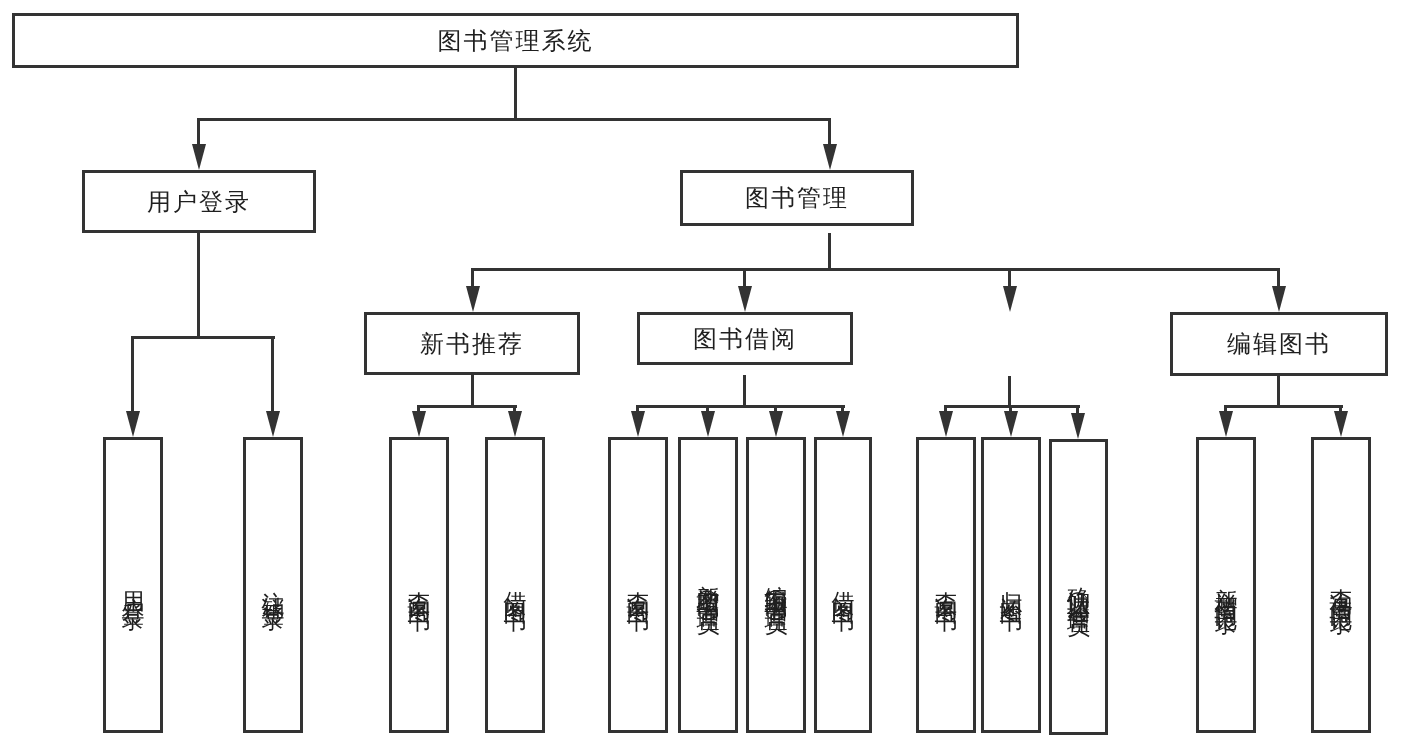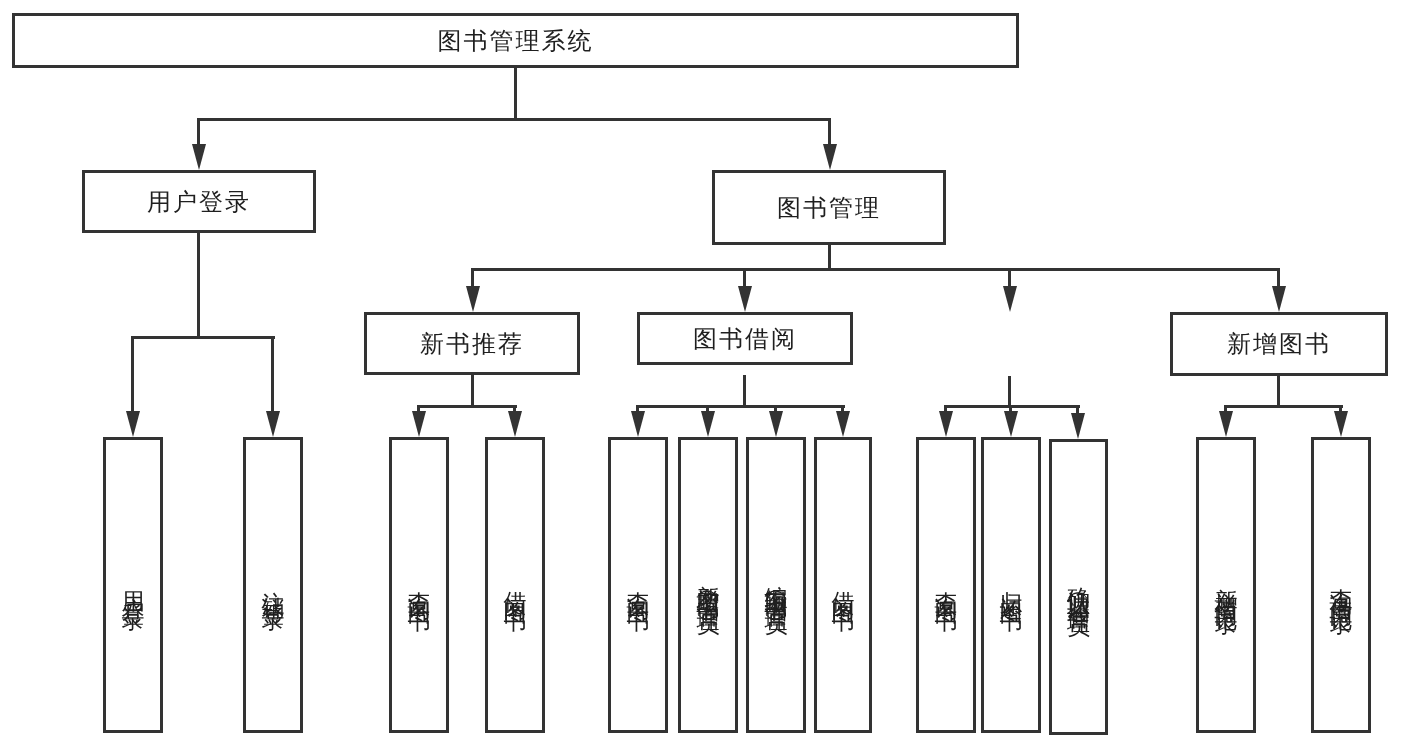--- a/index.html
+++ b/index.html
@@ -65,25 +65,25 @@
   }
 </style>
 </head>
 <body>
 
 <div id="stage">
 
   <div class="box" style="left:12px; top:13px; width:1007px; height:55px;">图书管理系统</div>
 
   <div class="box" style="left:82px; top:170px; width:234px; height:63px;">用户登录</div>
-  <div class="box" style="left:712px; top:170px; width:234px; height:75px;">图书管理</div>
+  <div class="box" style="left:680px; top:170px; width:234px; height:56px;">图书管理</div>
 
   <div class="box" style="left:364px; top:312px; width:216px; height:63px;font-family:Liberation Serif, serif;">新书推荐</div>
   <div class="box" style="left:637px; top:312px; width:216px; height:53px;">图书借阅</div>
-  <div class="box" style="left:1170px; top:312px; width:218px; height:64px;">新增图书</div>
+  <div class="box" style="left:1170px; top:312px; width:218px; height:64px;">编辑图书</div>
 
   <div class="box vbox" style="left:103px; top:437px; width:60px; height:296px;">用户登录</div>
   <div class="box vbox" style="left:243px; top:437px; width:60px; height:296px;">注销登录</div>
 
   <div class="box vbox" style="left:389px; top:437px; width:60px; height:296px;">查询图书</div>
   <div class="box vbox" style="left:485px; top:437px; width:60px; height:296px;">借阅图书</div>
 
   <div class="box vbox" style="left:608px; top:437px; width:60px; height:296px;">查询图书</div>
   <div class="box vbox" style="left:678px; top:437px; width:60px; height:296px; letter-spacing:4px;">新增图书（管理员）</div>
   <div class="box vbox" style="left:746px; top:437px; width:60px; height:296px; letter-spacing:4px;">编辑图书（管理员）</div>

